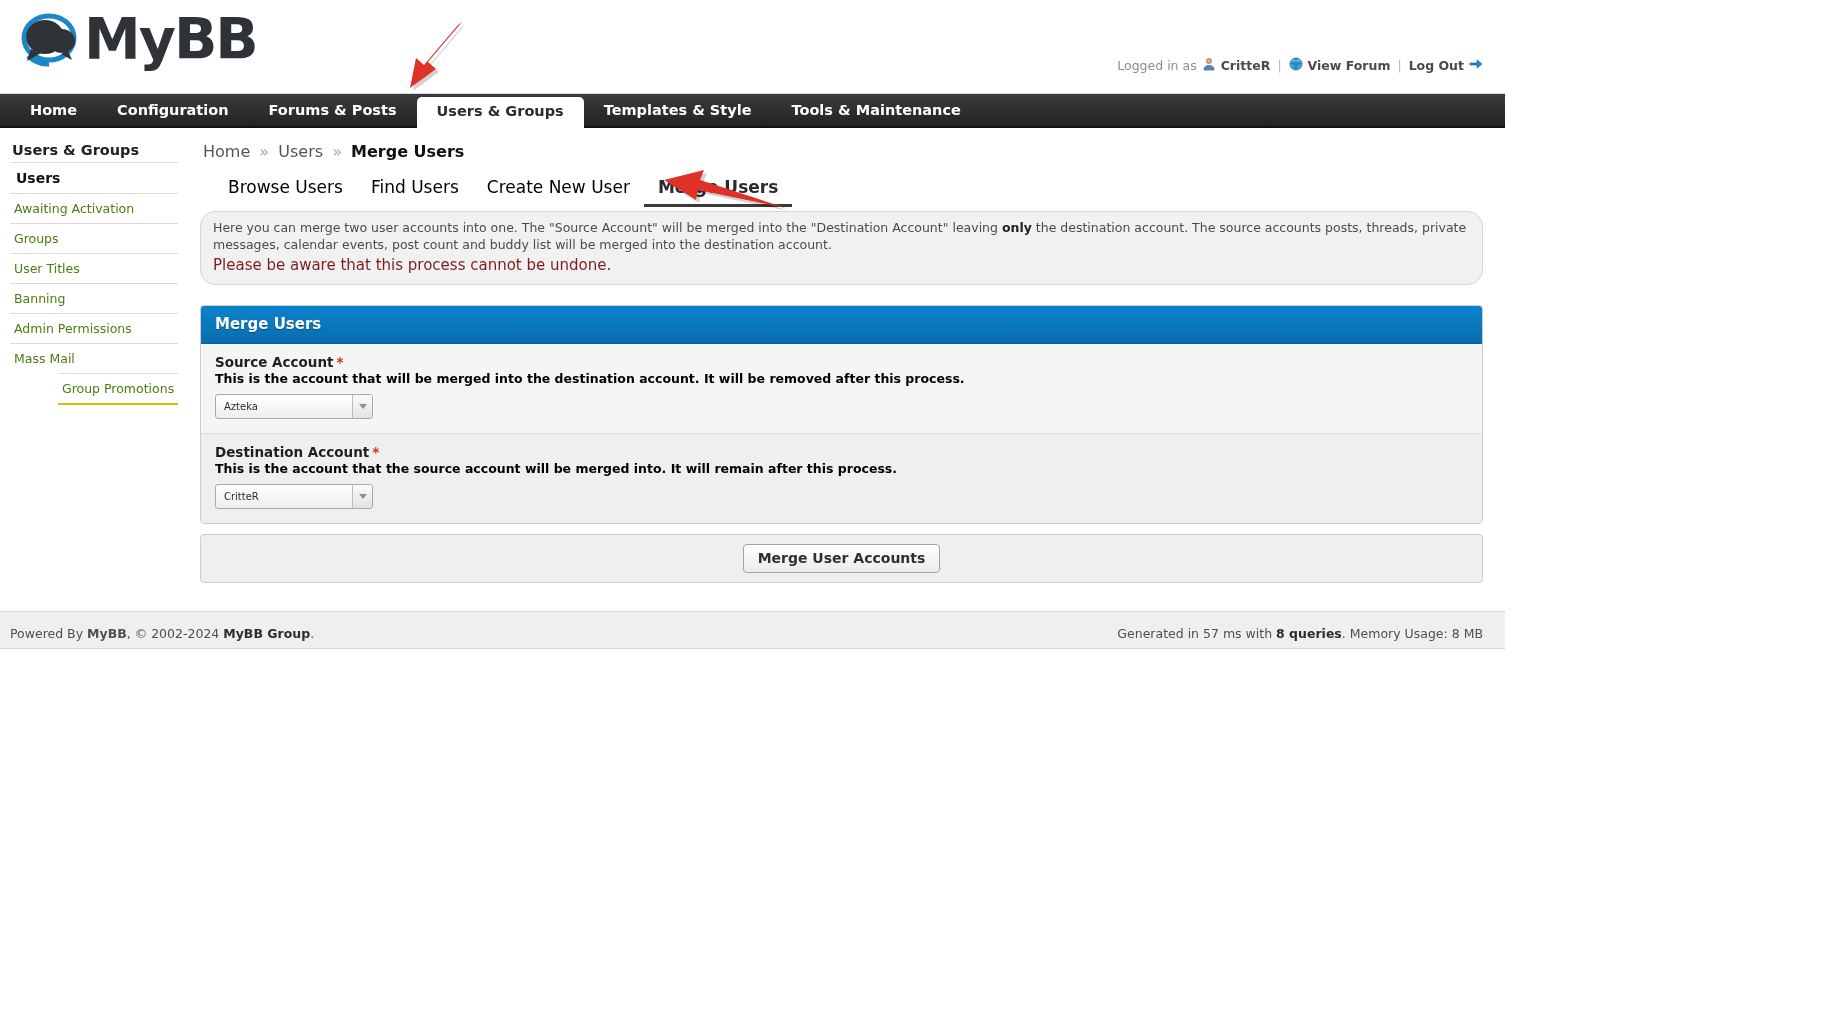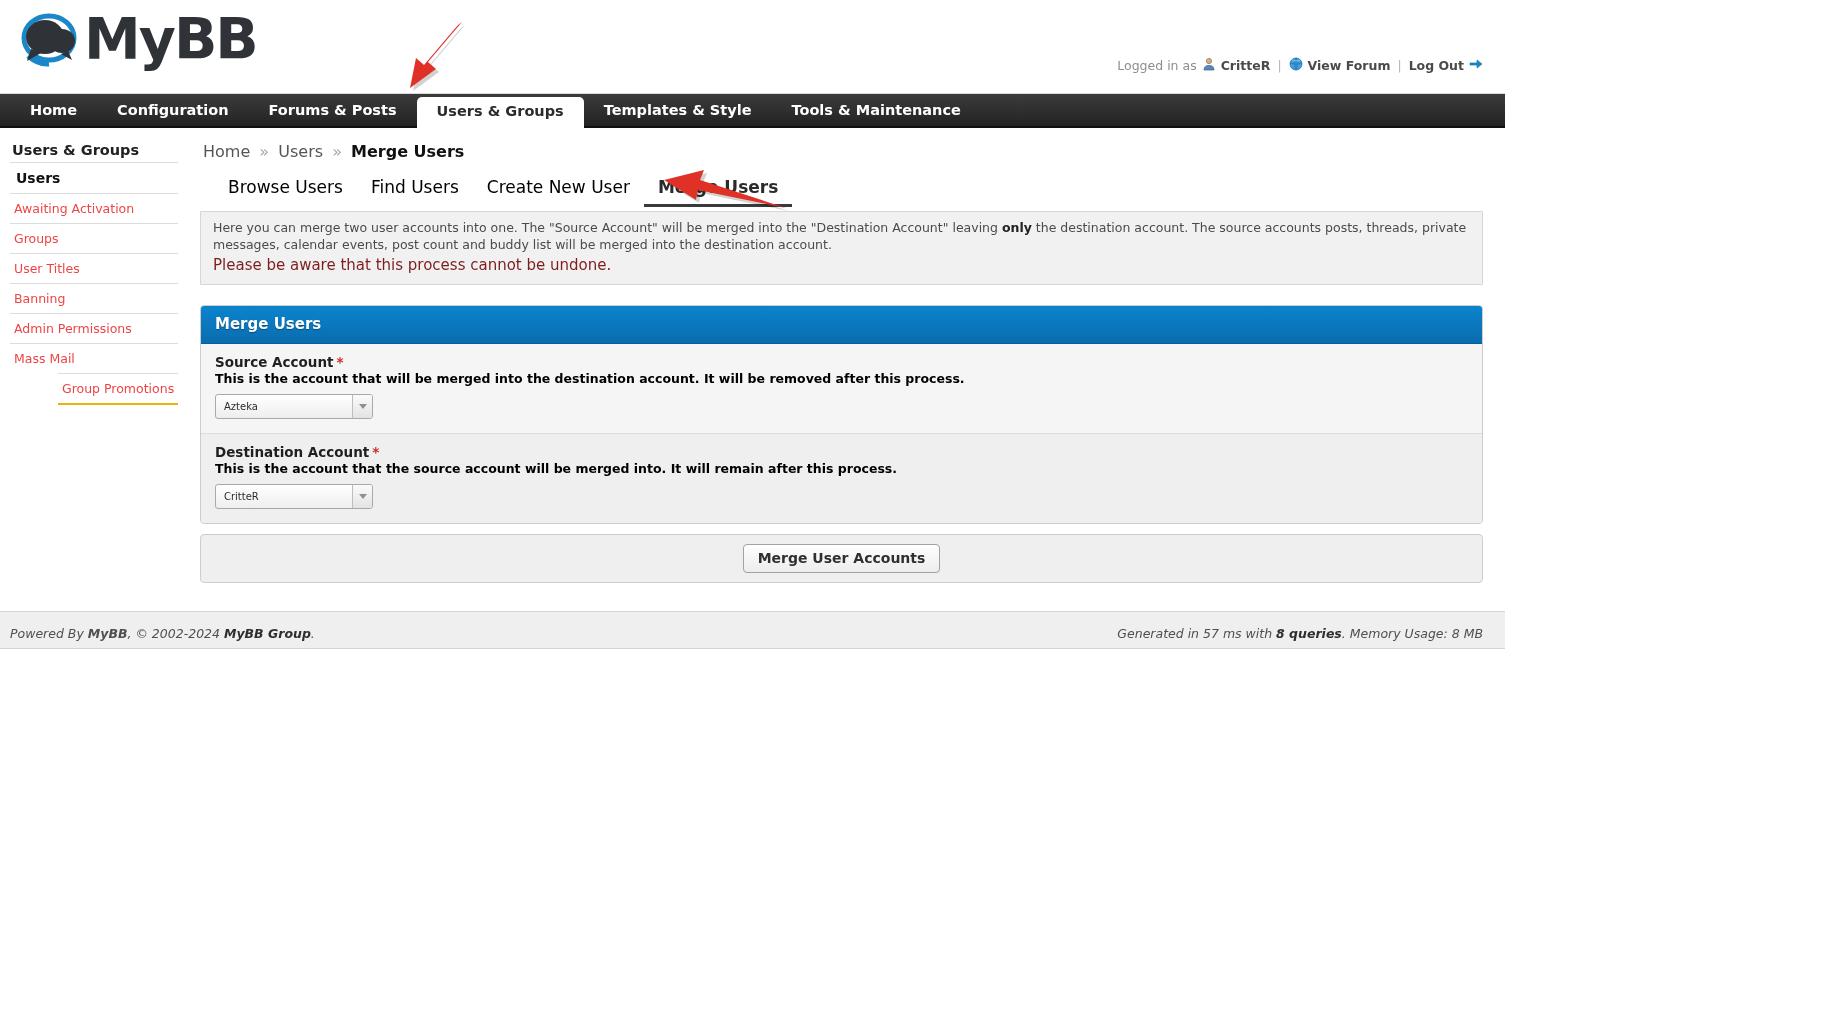--- a/index.html
+++ b/index.html
@@ -89,21 +89,21 @@
     color: #222;
     font-weight: bold;
   }
   .side-list { list-style: none; margin: 0; padding: 0; }
   .side-list li {
     border-top: 1px solid #dcdcdc;
     padding: 7px 2px 7px 4px;
     font-size: 12.5px;
   }
   .side-list li:last-child { border-bottom: 2px solid #eab308; margin-left: 48px; }
-  .side-list li a { color: #ef4444; text-decoration: none; }
+  .side-list li a { color: #4d7c0f; text-decoration: none; }
   .side-list li.current { font-weight: bold; font-size: 14px; color:#111; padding-left:6px; }
 
   .content {
     flex: 1;
     padding: 14px 22px 0 10px;
     min-width: 0;
   }
 
   .breadcrumb {
     font-size: 16px;
@@ -134,21 +134,21 @@
   .subtab.active {
     color: #2b2b2b;
     font-weight: bold;
     border-bottom: 3px solid #3a3a3a;
   }
 
   
   .notice {
     background: #f1f1f1;
     border: 1px solid #d6d6d6;
-    border-radius: 1px;
+    border-radius: 15px;
     padding: 8px 12px 10px 12px;
     margin-top: 4px;
   }
   .notice .l1 { font-size: 12.5px; color: #4b4b4b; line-height: 1.35; }
   .notice .l1 b { color: #222; }
   .notice .l2 { font-size: 15px; color: #7f1d1d; margin-top: 2px; }
 
   
   .panel {
     margin-top: 20px;
@@ -245,21 +245,20 @@
     background: #efefef;
     border-top: 1px solid #d5d5d5;
     border-bottom: 1px solid #d5d5d5;
     height: 38px;
     display: flex;
     align-items: center;
     justify-content: space-between;
     padding: 8px 22px 0 10px;
     font-size: 12.5px;
     color: #4f4f4f;
-    font-style: italic;
   }
   .footer b { color: #2e2e2e; }
   .footer a { color: #4f4f4f; text-decoration: none; font-weight: bold; }
 
   
   .anno { position: absolute; pointer-events: none; }
   #arrow-nav { left: 400px; top: 18px; }
   #arrow-tab { left: 660px; top: 168px; }
 </style>
 </head>

